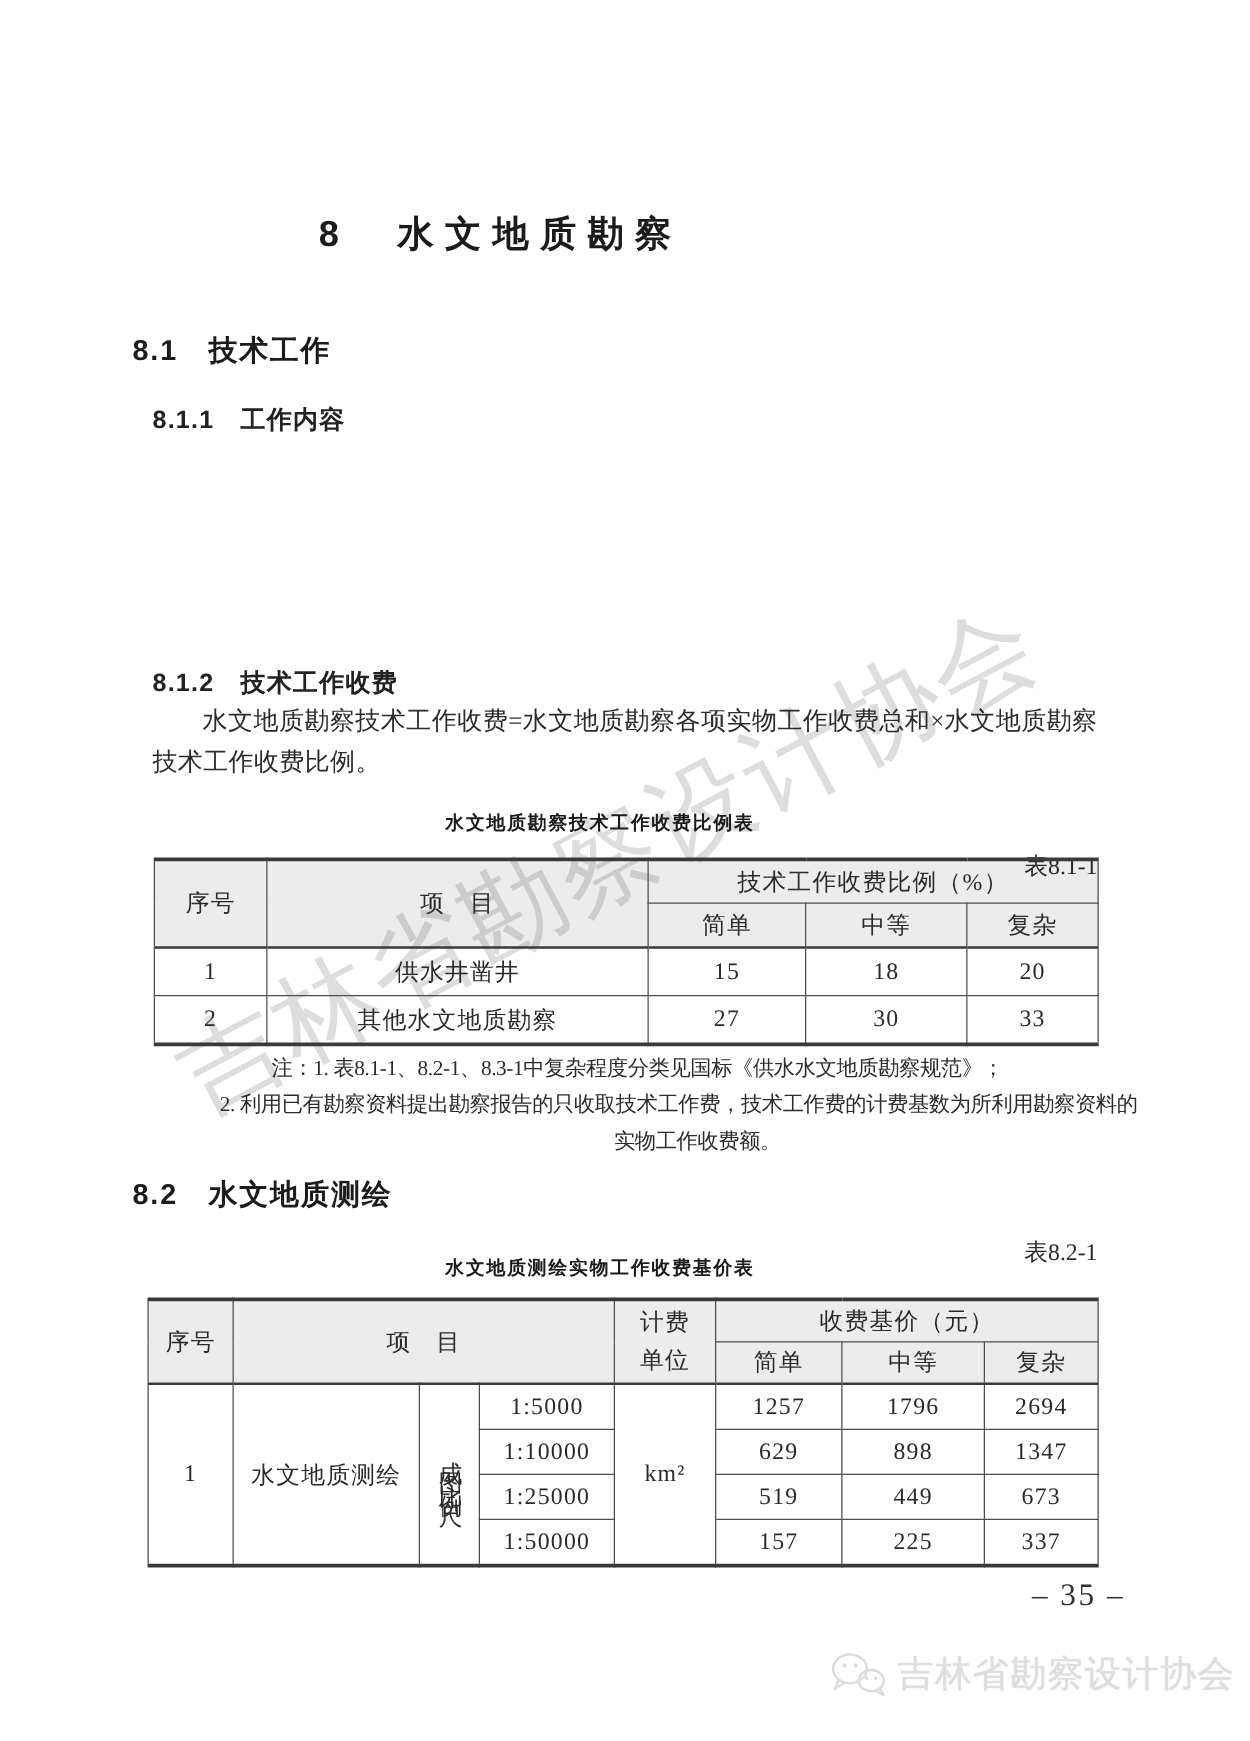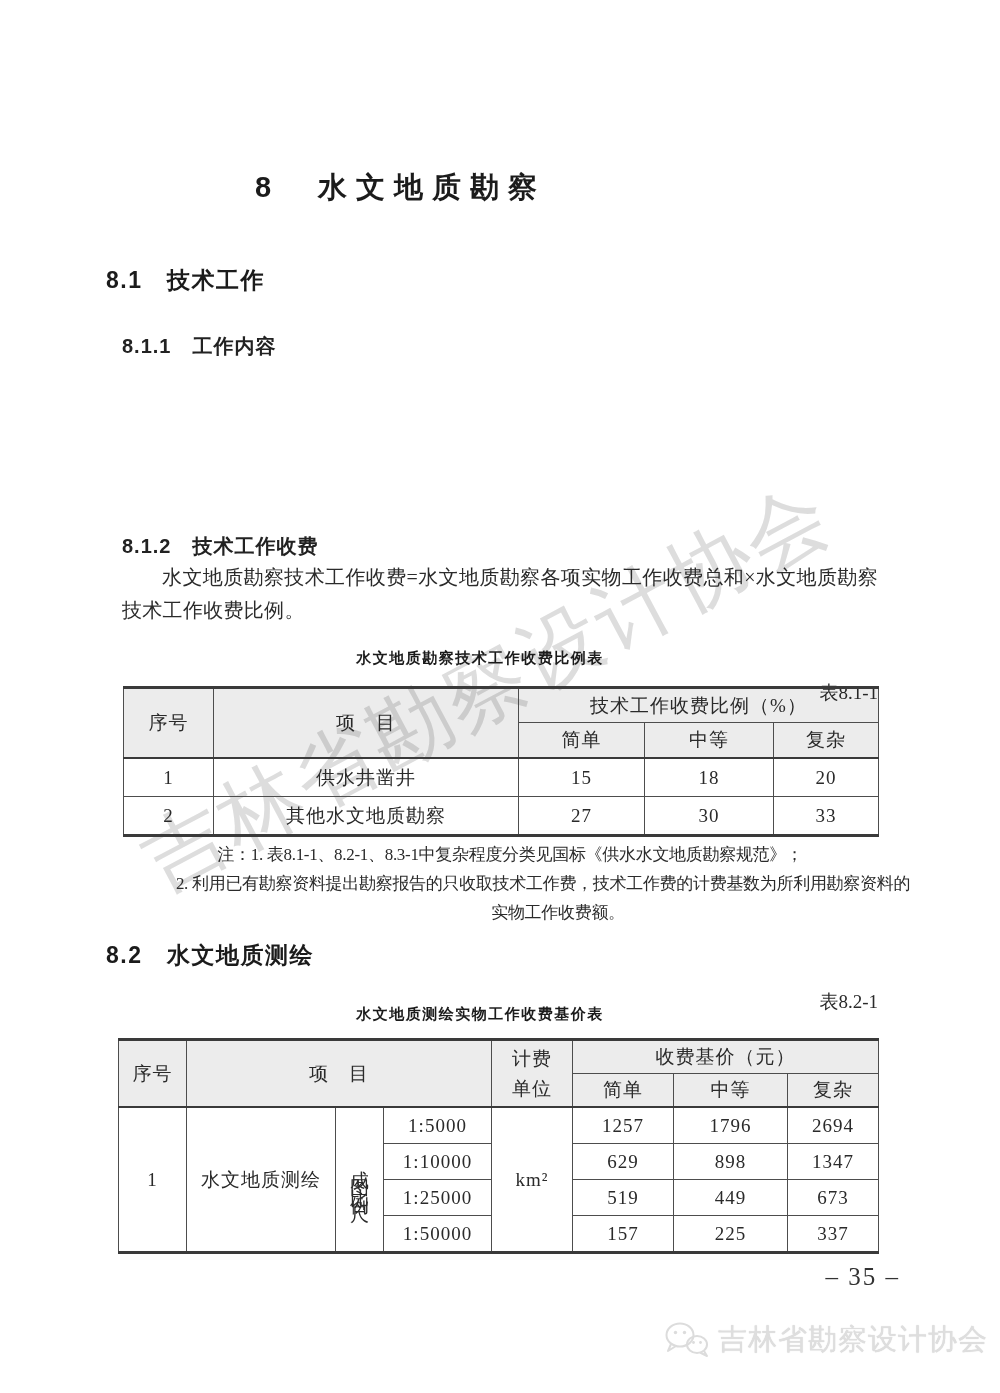--- a/index.html
+++ b/index.html
@@ -76,21 +76,21 @@
 <body>
 
 <div class="page">
 
   <div class="watermark">吉林省勘察设计协会</div>
 
   <div class="chapter-title sans">8　水文地质勘察</div>
 
   <div class="h2 sans" style="top:265px">8.1　技术工作</div>
 
-  <div class="h3 sans" style="top:333px">8.1.1　工作内容</div>
+  <div class="h3 sans" style="top:322px">8.1.1　工作内容</div>
 
   <div class="h3 sans" style="top:533px">8.1.2　技术工作收费</div>
   <div class="para" style="top:561px">水文地质勘察技术工作收费=水文地质勘察各项实物工作收费总和×水文地质勘察技术工作收费比例。</div>
 
   <div class="tbl-title sans" style="top:649px">水文地质勘察技术工作收费比例表</div>
   <div class="tbl-label" style="top:680px">表8.1-1</div>
 
   <table class="doc-table" id="t1" style="left:123px;top:686px;width:755px">
     <colgroup>
       <col style="width:90px">

